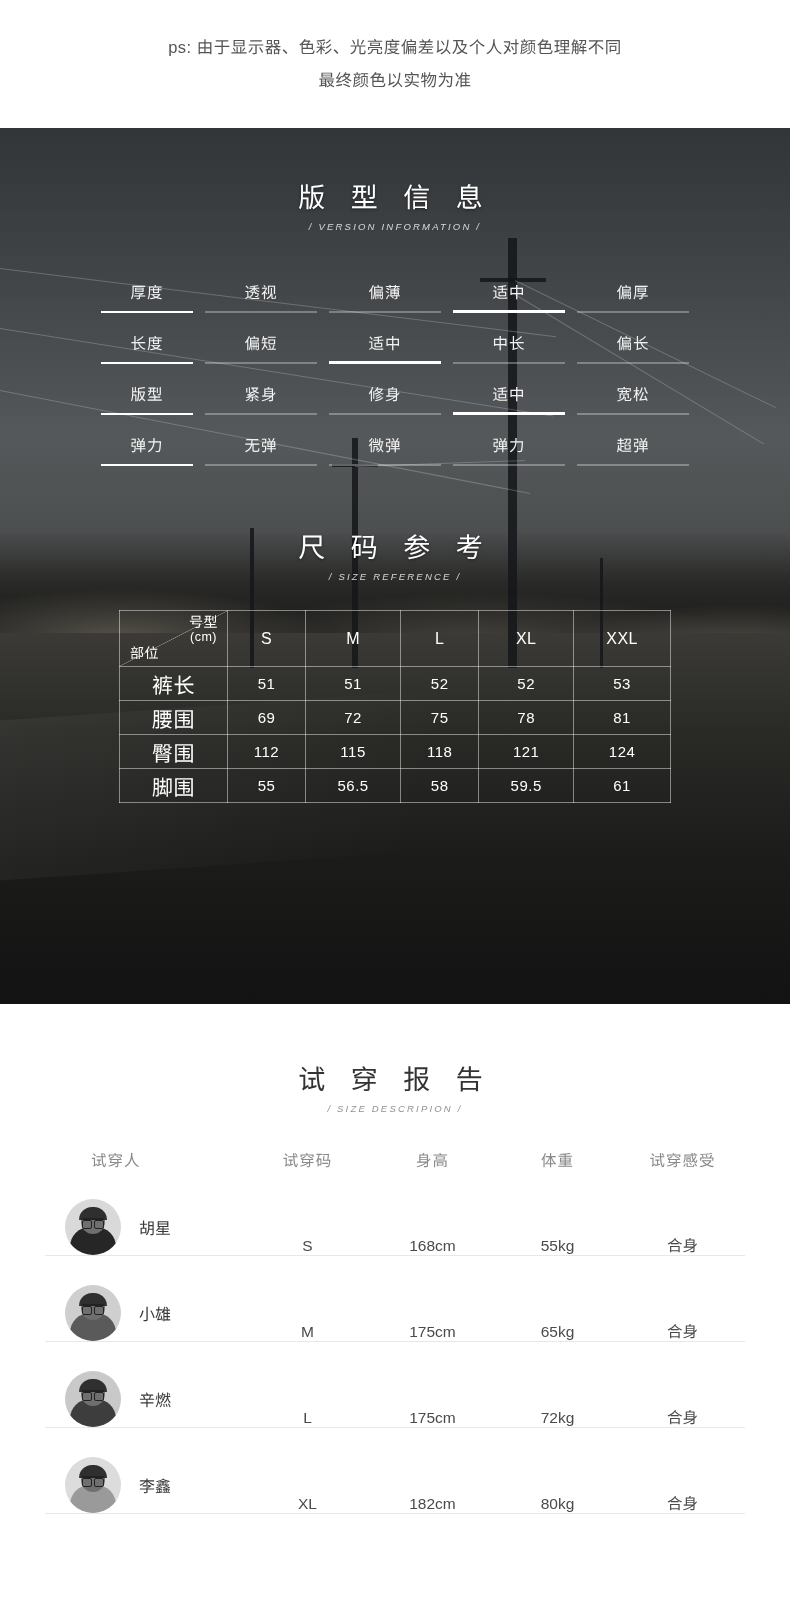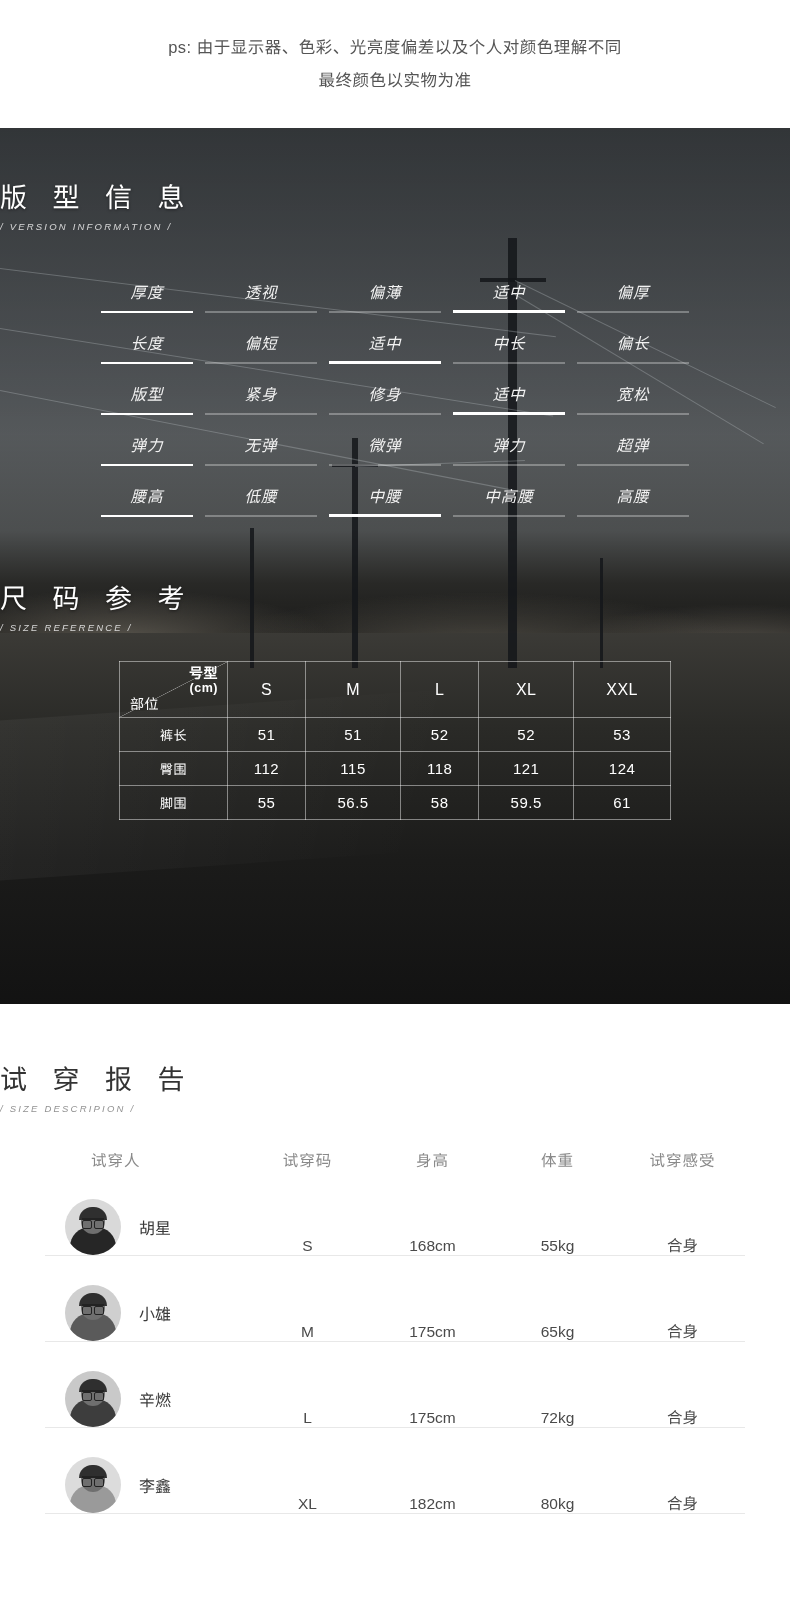--- a/index.html
+++ b/index.html
@@ -79,20 +79,21 @@
   .wire {
     position: absolute;
     height: 1px;
     background: rgba(200,205,210,0.30);
     transform-origin: left center;
   }
 
   .dark-inner { position: relative; z-index: 3; }
 
   .sec-title {
+    text-align: center;
     padding-top: 48px;
   }
   .sec-title .zh {
     font-size: 27px;
     letter-spacing: 9px;
     font-weight: 400;
     text-shadow: 0 1px 3px rgba(0,0,0,0.5);
   }
   .sec-title .en {
     margin-top: 6px;
@@ -105,21 +106,20 @@
 
   
   .vi-table {
     margin: 30px auto 0;
     width: 600px;
   }
   .vi-row {
     display: flex;
     align-items: flex-end;
     height: 51px;
-    font-style: italic;
   }
   .vi-cell {
     flex: 1;
     position: relative;
     text-align: center;
     font-size: 15.5px;
     padding-bottom: 11px;
     color: #f2f2f2;
     letter-spacing: 1px;
   }
@@ -171,32 +171,30 @@
   .corner .diag {
     position: absolute;
     left: 0; top: 0;
     width: 100%; height: 100%;
     background: linear-gradient(to bottom right, transparent calc(50% - 0.6px), rgba(255,255,255,0.45) 50%, transparent calc(50% + 0.6px));
   }
   .corner .hx {
     position: absolute;
     right: 9px; top: 3px;
     font-size: 14px;
-    text-align: right;
     line-height: 1.15;
-    font-weight: bold;
   }
   .corner .hx .cm { font-size: 12.5px; display: block; }
   .corner .bw {
     position: absolute;
     left: 10px; bottom: 4px;
     font-size: 14px;
   }
   .size-table th.sz { height: 56px; font-size: 16px; }
-  .size-table td.part { font-size: 13px; }
+  .size-table td.part { font-size: 21px; }
 
   
   .report {
     background: #fff;
     color: #333;
     padding-top: 36px;
   }
   .report .sec-title .zh { color: #333; text-shadow: none; }
   .report .sec-title .en { color: #888; }
   .report .sec-title { padding-top: 18px; }
@@ -343,27 +341,20 @@
       </div>
 
       <div class="vi-row">
         <div class="vi-cell label">弹力</div>
         <div class="vi-cell">无弹</div>
         <div class="vi-cell">微弹</div>
         <div class="vi-cell">弹力</div>
         <div class="vi-cell">超弹</div>
       </div>
 
-      <div class="vi-row">
-        <div class="vi-cell label">腰高</div>
-        <div class="vi-cell">低腰</div>
-        <div class="vi-cell active">中腰</div>
-        <div class="vi-cell">中高腰</div>
-        <div class="vi-cell">高腰</div>
-      </div>
 
     </div>
 
     <div class="sec-title size-ref-title">
       <div class="zh">尺 码 参 考</div>
       <div class="en">/ SIZE REFERENCE /</div>
     </div>
 
 
     <table class="size-table">
@@ -387,20 +378,28 @@
       <tbody>
         <tr>
           <td class="part">裤长</td>
           <td>51</td>
           <td>51</td>
           <td>52</td>
           <td>52</td>
           <td>53</td>
         </tr>
         <tr>
+          <td class="part">腰围</td>
+          <td>69</td>
+          <td>72</td>
+          <td>75</td>
+          <td>78</td>
+          <td>81</td>
+        </tr>
+        <tr>
           <td class="part">臀围</td>
           <td>112</td>
           <td>115</td>
           <td>118</td>
           <td>121</td>
           <td>124</td>
         </tr>
         <tr>
           <td class="part">脚围</td>
           <td>55</td>

